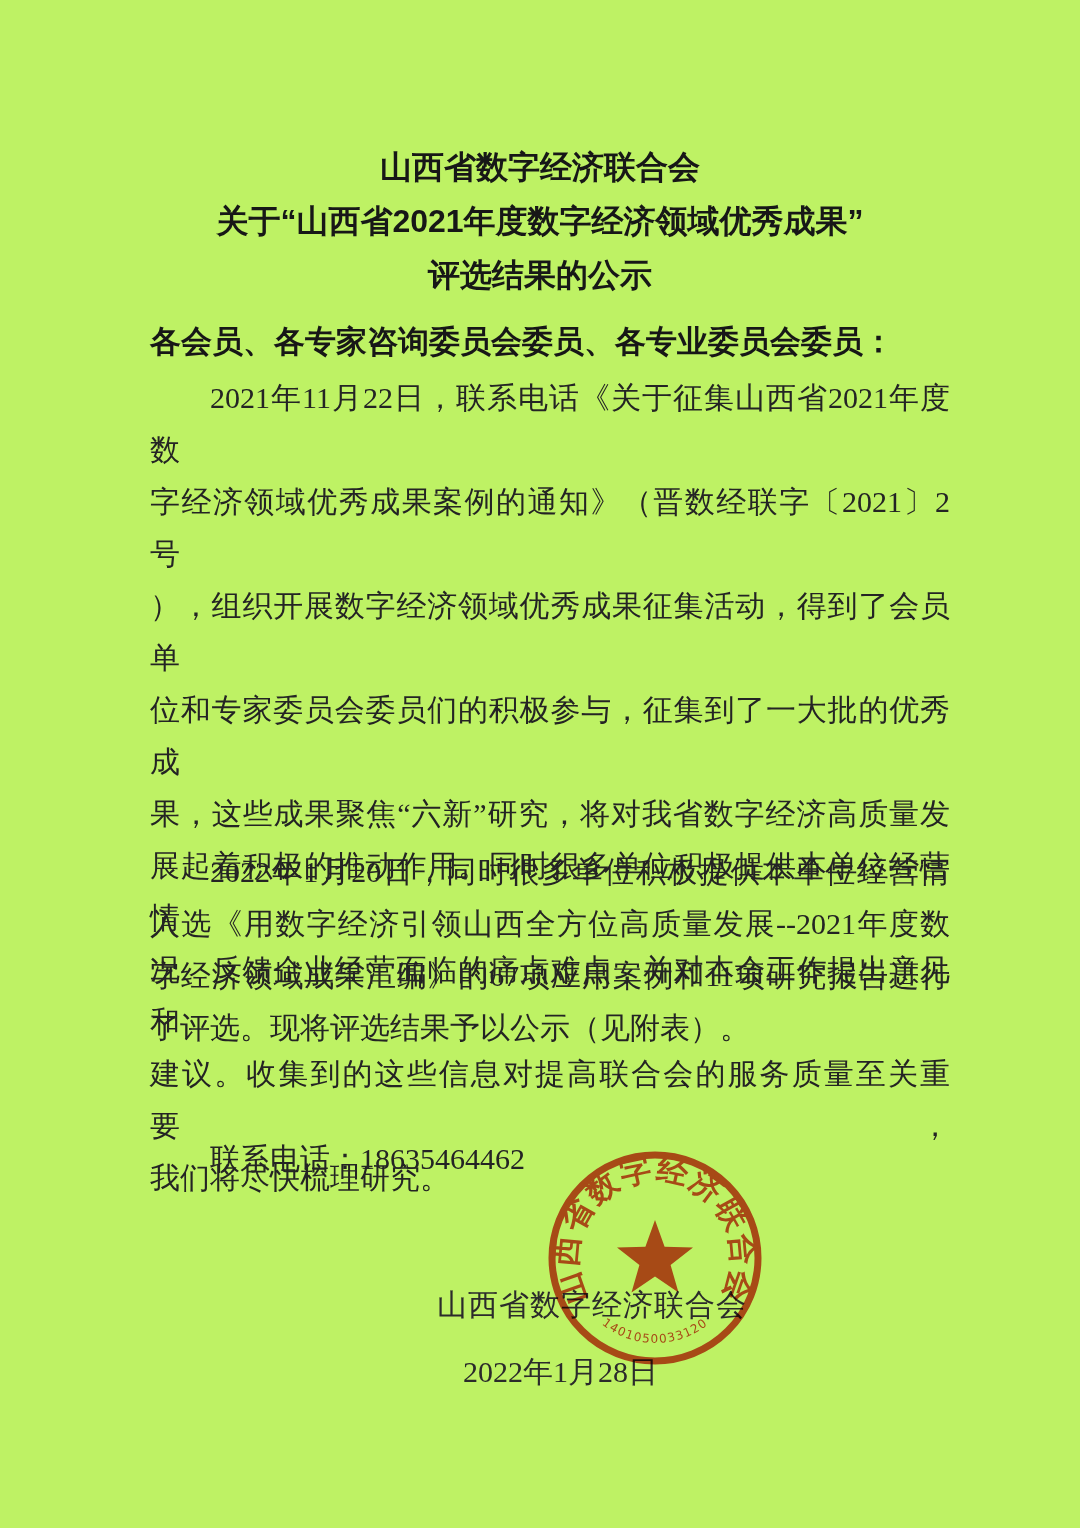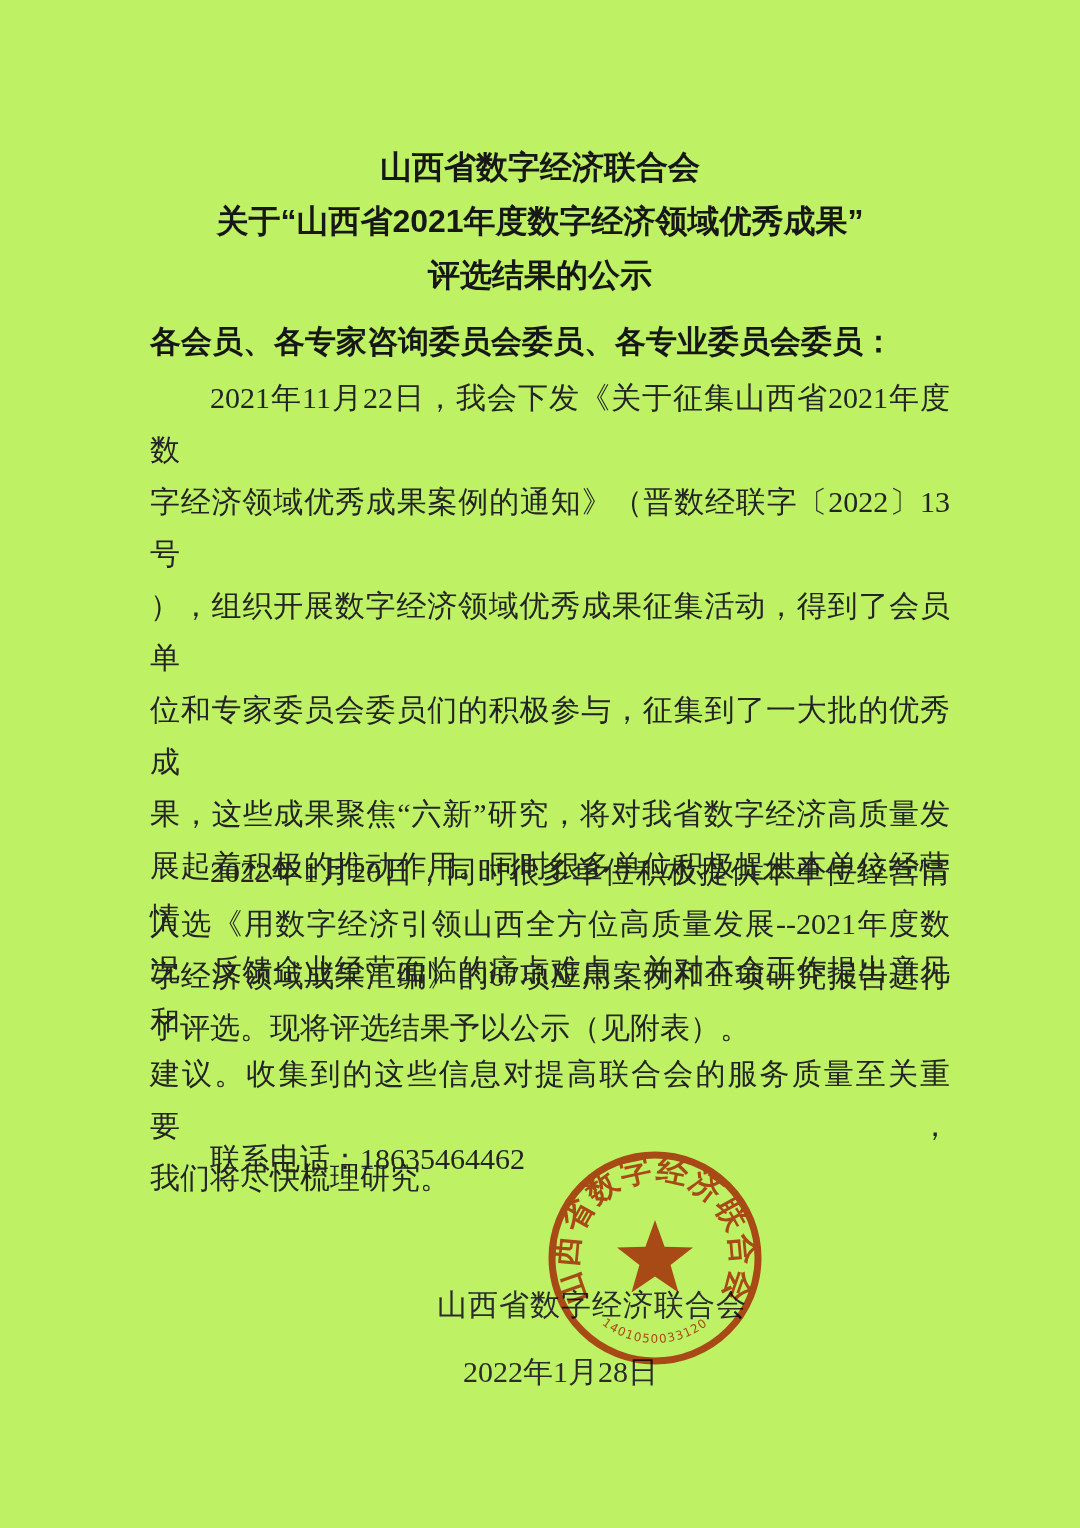--- a/index.html
+++ b/index.html
@@ -57,22 +57,22 @@
 
   <div class="titles">
     <div>山西省数字经济联合会</div>
     <div>关于“山西省2021年度数字经济领域优秀成果”</div>
     <div>评选结果的公示</div>
   </div>
 
   <div class="salutation">各会员、各专家咨询委员会委员、各专业委员会委员：</div>
 
   <div class="para p1">
-    <div class="line fill first">2021年11月22日，我会下发《关于征集山西省2021年度数</div>
-    <div class="line fill">字经济领域优秀成果案例的通知》（晋数经联字〔2022〕13 号</div>
+    <div class="line fill first">2021年11月22日，联系电话《关于征集山西省2021年度数</div>
+    <div class="line fill">字经济领域优秀成果案例的通知》（晋数经联字〔2021〕2 号</div>
     <div class="line fill">），组织开展数字经济领域优秀成果征集活动，得到了会员单</div>
     <div class="line fill">位和专家委员会委员们的积极参与，征集到了一大批的优秀成</div>
     <div class="line fill">果，这些成果聚焦“六新”研究，将对我省数字经济高质量发</div>
     <div class="line fill">展起着积极的推动作用。同时很多单位积极提供本单位经营情</div>
     <div class="line fill">况、反馈企业经营面临的痛点难点，并对本会工作提出意见和</div>
     <div class="line fill">建议。收集到的这些信息对提高联合会的服务质量至关重要，</div>
     <div class="line">我们将尽快梳理研究。</div>
   </div>
 
   <div class="para p2">

